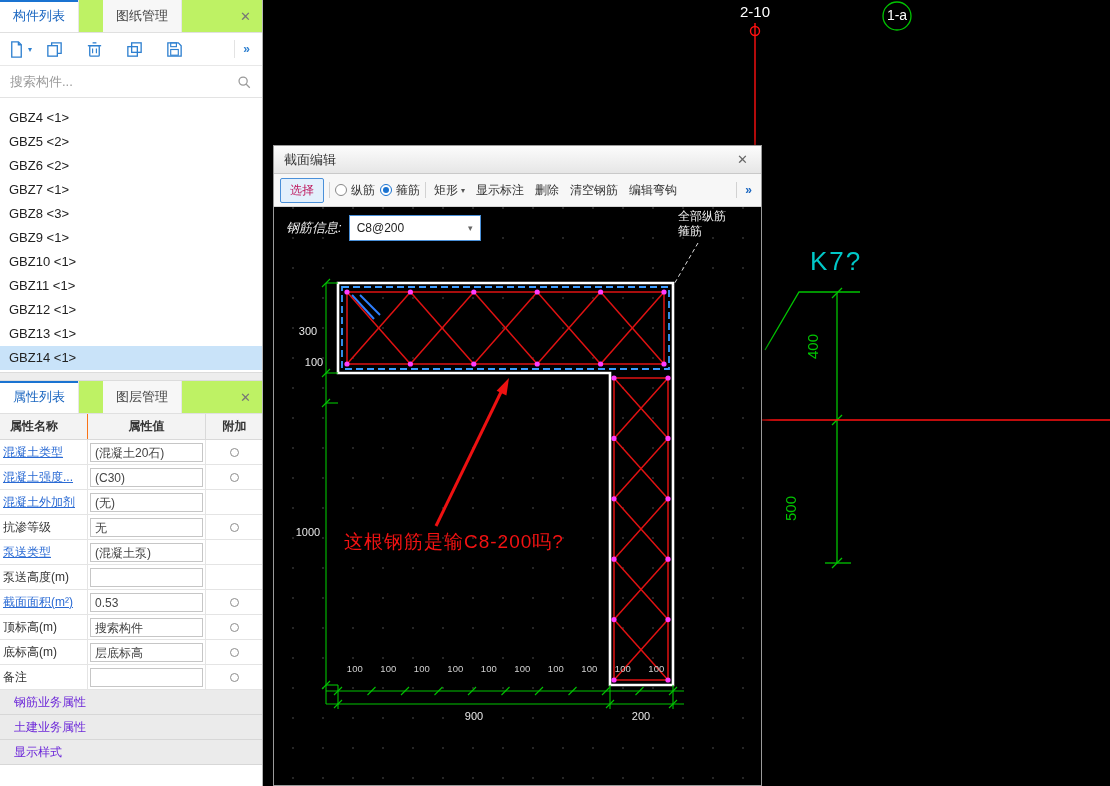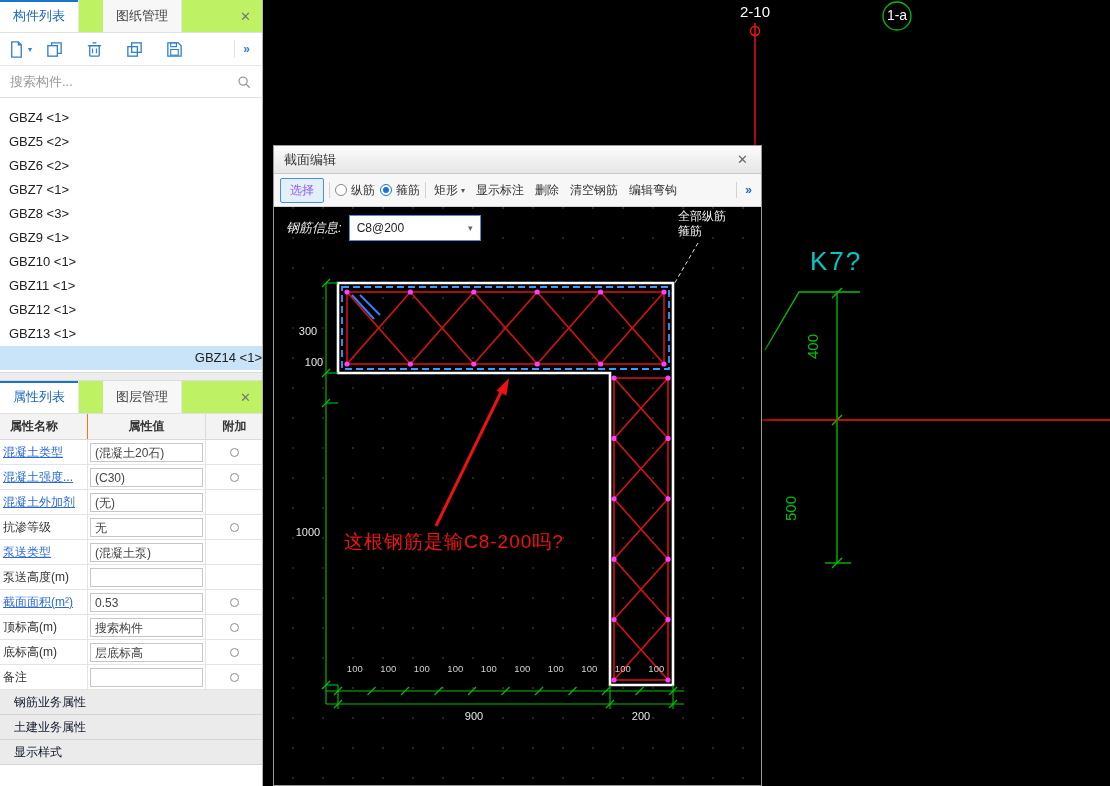--- a/index.html
+++ b/index.html
@@ -25,60 +25,60 @@
   .tcaret { font-size:8px; color:#2f80d0; margin:0 10px 0 0; }
   .tbtn + .tbtn { margin-left:16px; }
   .tmore-left { margin-left:auto; color:#2f80d0; font-weight:bold; padding:2px 8px; border-left:1px solid #e3e3e3; font-size:12px; }
 
   .searchbar { height:32px; display:flex; align-items:center; border-bottom:1px solid #e3e3e3; padding:0 10px; }
   .search-input { flex:1; border:none; outline:none; font-size:13px; color:#333; background:transparent; }
   .search-input::placeholder { color:#9a9a9a; }
 
   .clist { flex:1; overflow:hidden; padding-top:8px; }
   .citem { height:24px; line-height:24px; padding-left:9px; font-size:13px; color:#222; white-space:nowrap; }
-  .citem.sel { background:#c9e3f9;text-align:right; }
+  .citem.sel { background:#c9e3f9; }
 
   .phead { height:26px; display:grid; grid-template-columns:88px 118px 57px; background:#f3f3f3;
            border-bottom:1px solid #d9d9d9; font-size:12px; font-weight:bold; align-items:center; color:#333; }
   .ph-name { padding-left:10px; border-right:1px solid #f97316; height:100%; display:flex; align-items:center; }
   .ph-val { text-align:center; border-right:1px solid #d9d9d9; height:100%; display:flex; align-items:center; justify-content:center; }
   .ph-att { text-align:center; }
 
   .prow { height:25px; display:grid; grid-template-columns:88px 118px 57px; border-bottom:1px solid #e4e4e4;
           align-items:center; font-size:12px; background:#fff; }
   .pname { padding-left:3px; color:#333; border-right:1px solid #e4e4e4; height:100%; display:flex;
            align-items:center; overflow:hidden; white-space:nowrap; }
   .pname.link { color:#2b6bd4; text-decoration:underline; }
   .pval { height:100%; border-right:1px solid #e4e4e4; display:flex; align-items:center; padding:0 2px; }
   .pinput { flex:1; height:19px; line-height:18px; background:#fff; border:1px solid #c6c6c6; padding:0 4px;
             color:#444; overflow:hidden; white-space:nowrap; font-size:12px; }
   .pattach { display:flex; align-items:center; justify-content:center; height:100%; }
   .pradio { width:9px; height:9px; border:1px solid #8d8d8d; border-radius:50%; background:#fff; }
   .psection { height:25px; line-height:24px; background:#ebebeb; border-bottom:1px solid #d7d7d7;
-              padding-left:14px; font-size:12px; color:#0f172a; }
+              padding-left:14px; font-size:12px; color:#6d28d9; }
 
   
   .cad-area { position:absolute; left:263px; top:0; width:847px; height:786px; background:#000; overflow:hidden; }
   .cad-bg { position:absolute; left:0; top:0; z-index:1; }
   .redline { stroke:#ff1111; stroke-width:1.4; fill:none; }
   .greenline { stroke:#00c400; stroke-width:1.3; fill:none; }
   .axis-label { position:absolute; color:#fff; font-size:15px; text-align:center; z-index:2; }
   .k-label { position:absolute; left:547px; top:246px; color:#00c8c8; font-size:26px; z-index:2; letter-spacing:2px; }
   .vdim { position:absolute; width:44px; text-align:center; transform:rotate(-90deg); color:#00c400;
           font-size:15px; z-index:2; }
 
   
   .dialog { position:absolute; left:10px; top:145px; width:489px; height:641px; z-index:5; background:#000;
             border:1px solid #9a9a9a; box-shadow:2px 2px 10px rgba(0,0,0,.7); display:flex; flex-direction:column; }
   .dlg-title { height:28px; background:linear-gradient(#fcfcfc,#e6e6e6); border-bottom:1px solid #c9c9c9;
                display:flex; align-items:center; padding:0 10px; font-size:13px; color:#333; flex:0 0 auto; }
   .dlg-close { margin-left:auto; color:#666; font-size:13px; padding:0 3px; }
   .dlg-toolbar { height:33px; background:#f7f7f7; border-bottom:1px solid #d5d5d5; display:flex;
                  align-items:center; padding:0 6px; gap:5px; font-size:12px; color:#333; flex:0 0 auto; white-space:nowrap; }
-  .sel-btn { border:1px solid #4a90d9; background:#e3f0fc; color:#8b5cf6; padding:3px 9px; border-radius:2px; }
+  .sel-btn { border:1px solid #4a90d9; background:#e3f0fc; color:#be185d; padding:3px 9px; border-radius:2px; }
   .radio-item { display:flex; align-items:center; gap:4px; }
   .radio { width:12px; height:12px; border:1px solid #888; border-radius:50%; background:#fff; position:relative; flex:0 0 auto; }
   .radio.checked { border-color:#1a73d1; }
   .radio.checked::after { content:""; position:absolute; inset:2px; background:#1a73d1; border-radius:50%; }
   .tool-btn { padding:3px 3px; display:flex; align-items:center; }
   .caret { font-size:8px; color:#555; margin-left:3px; }
   .sep { width:1px; height:16px; background:#d2d2d2; flex:0 0 auto; }
   .right-sep { margin-left:auto; }
   .tmore { color:#1a66c0; font-weight:bold; font-size:12px; padding:0 3px; }
 

